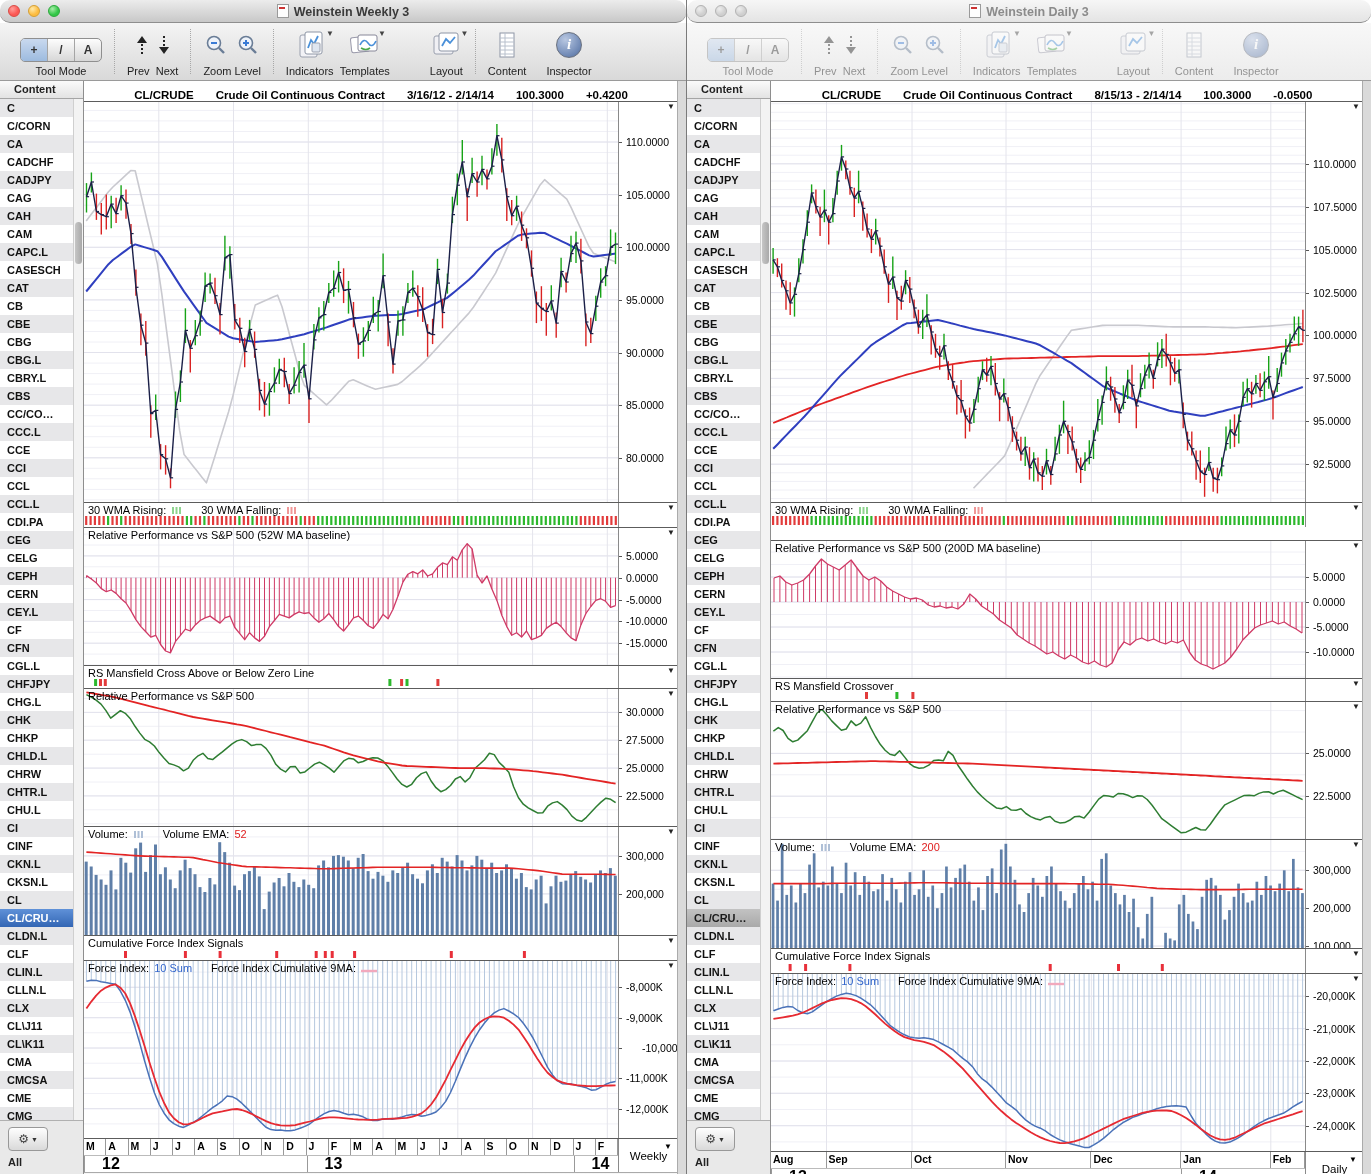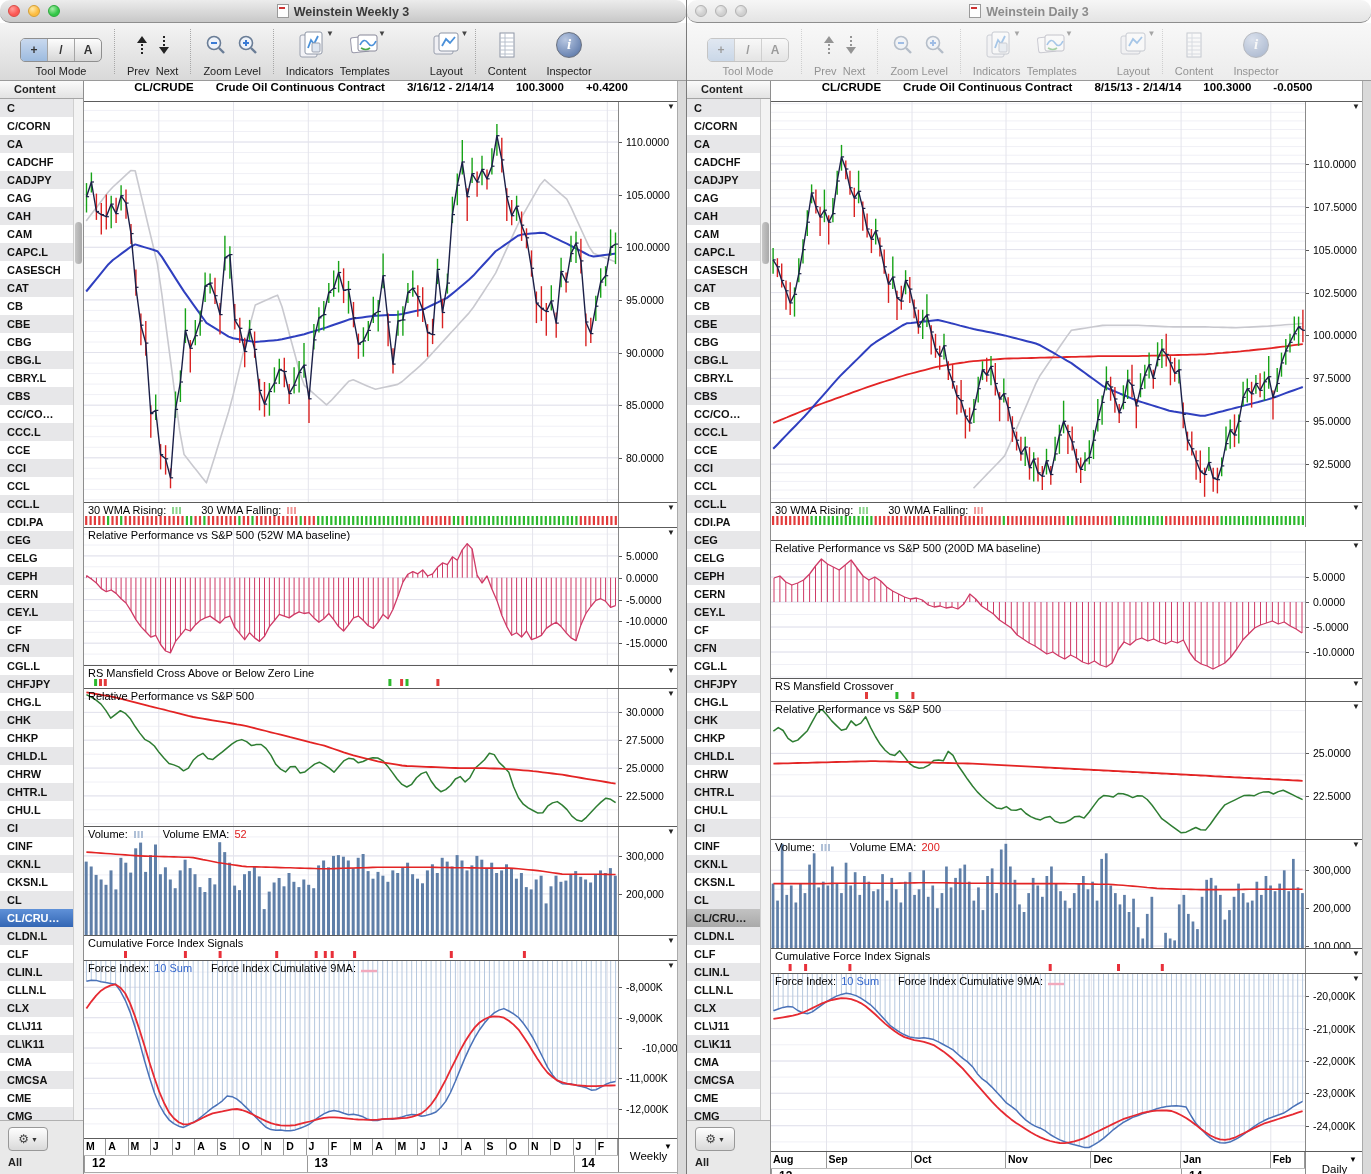--- a/index.html
+++ b/index.html
@@ -47,39 +47,39 @@
 .inactive .sb-row.selected{background:linear-gradient(#c2c2c2,#a9a9a9);color:#1a1a1a;}
 .sb-scroll{position:absolute;top:0;right:0;bottom:0;width:9px;background:#f3f3f3;border-left:1px solid #cfcfcf;}
 .sb-thumb{position:absolute;left:1px;right:1px;top:12%;height:42px;border-radius:4px;background:linear-gradient(90deg,#c6c6c6,#a9a9a9);}
 .sb-footer{height:54px;flex:none;background:#e9e9e9;border-top:1px solid #b0b0b0;padding:6px 0 0 8px;box-sizing:border-box;}
 .gear-btn{width:38px;height:22px;border:1px solid #989898;border-radius:4px;background:linear-gradient(#fefefe,#d9d9d9);display:flex;align-items:center;justify-content:center;font-size:12px;color:#444;gap:2px;}
 .gear-btn .tri{font-size:7px;color:#333;}
 .sb-all{font-size:11px;font-weight:bold;color:#222;margin-top:5px;}
 
 .main{flex:1;display:flex;flex-direction:column;position:relative;min-width:0;}
 .right-strip{position:absolute;top:0;right:0;bottom:0;width:8px;background:#dadada;border-left:1px solid #ababab;z-index:5;}
-.chart-header{height:20px;flex:none;display:flex;align-items:flex-start;justify-content:center;gap:22px;font-size:11.5px;color:#000;background:#fff;padding-right:8px;}
+.chart-header{height:20px;flex:none;display:flex;align-items:flex-end;justify-content:center;gap:22px;font-size:11.5px;color:#000;background:#fff;padding-right:8px;}
 .chart-header .sym{font-weight:bold;}
 .chart-header span{font-weight:600;}
 .panels{flex:1;display:flex;flex-direction:column;padding-right:8px;}
 .panel{position:relative;border-top:1px solid #5c5c5c;background:#fff;flex:none;display:flex;}
 .plot{position:relative;width:534px;flex:none;overflow:hidden;}
 .axis{position:relative;flex:1;border-left:1px solid #8a8a8a;background:#fff;}
 .axis-label{position:absolute;left:7px;font-size:10.5px;color:#000;white-space:nowrap;}
 .axis-tick{position:absolute;left:0;width:3px;height:1px;background:#555;}
 .collapse-tri{position:absolute;top:1px;right:3px;font-size:8px;color:#222;line-height:8px;}
 .ptitle{position:absolute;top:1px;left:4px;font-size:11px;color:#000;white-space:nowrap;z-index:3;display:flex;gap:5px;align-items:center;}
 .ptitle .part{display:inline-block;}
 
 .timeline{flex:none;border-top:1px solid #5c5c5c;display:flex;padding-right:8px;background:#fff;}
 .tl-left{width:534px;flex:none;}
 .tl-months{height:16px;display:flex;border-bottom:1px solid #bbb;}
 .tl-month{border-right:1px solid #999;font-size:10.5px;font-weight:bold;color:#000;padding-left:2px;line-height:15px;overflow:hidden;box-sizing:border-box;}
 .tl-years{height:16px;position:relative;}
-.tl-year{position:absolute;top:0;font-size:12px;font-weight:bold;color:#000;padding-left:7px;border-left:1px solid #999;height:16px;line-height:15px;}
+.tl-year{position:absolute;top:0;font-size:16px;font-weight:bold;color:#000;padding-left:17px;border-left:1px solid #999;height:16px;line-height:15px;}
 .tl-right{flex:1;border-left:1px solid #8a8a8a;display:flex;align-items:center;justify-content:center;gap:6px;font-size:11.5px;color:#000;position:relative;}
 .hscroll{height:14px;flex:none;border-top:1px solid #aaa;background:linear-gradient(#f7f7f7,#ededed);position:relative;}
 svg{display:block;}
 </style>
 </head>
 <body>
 
 <div id="stage">
   <div class="window w0 active">
     <div class="titlebar">

